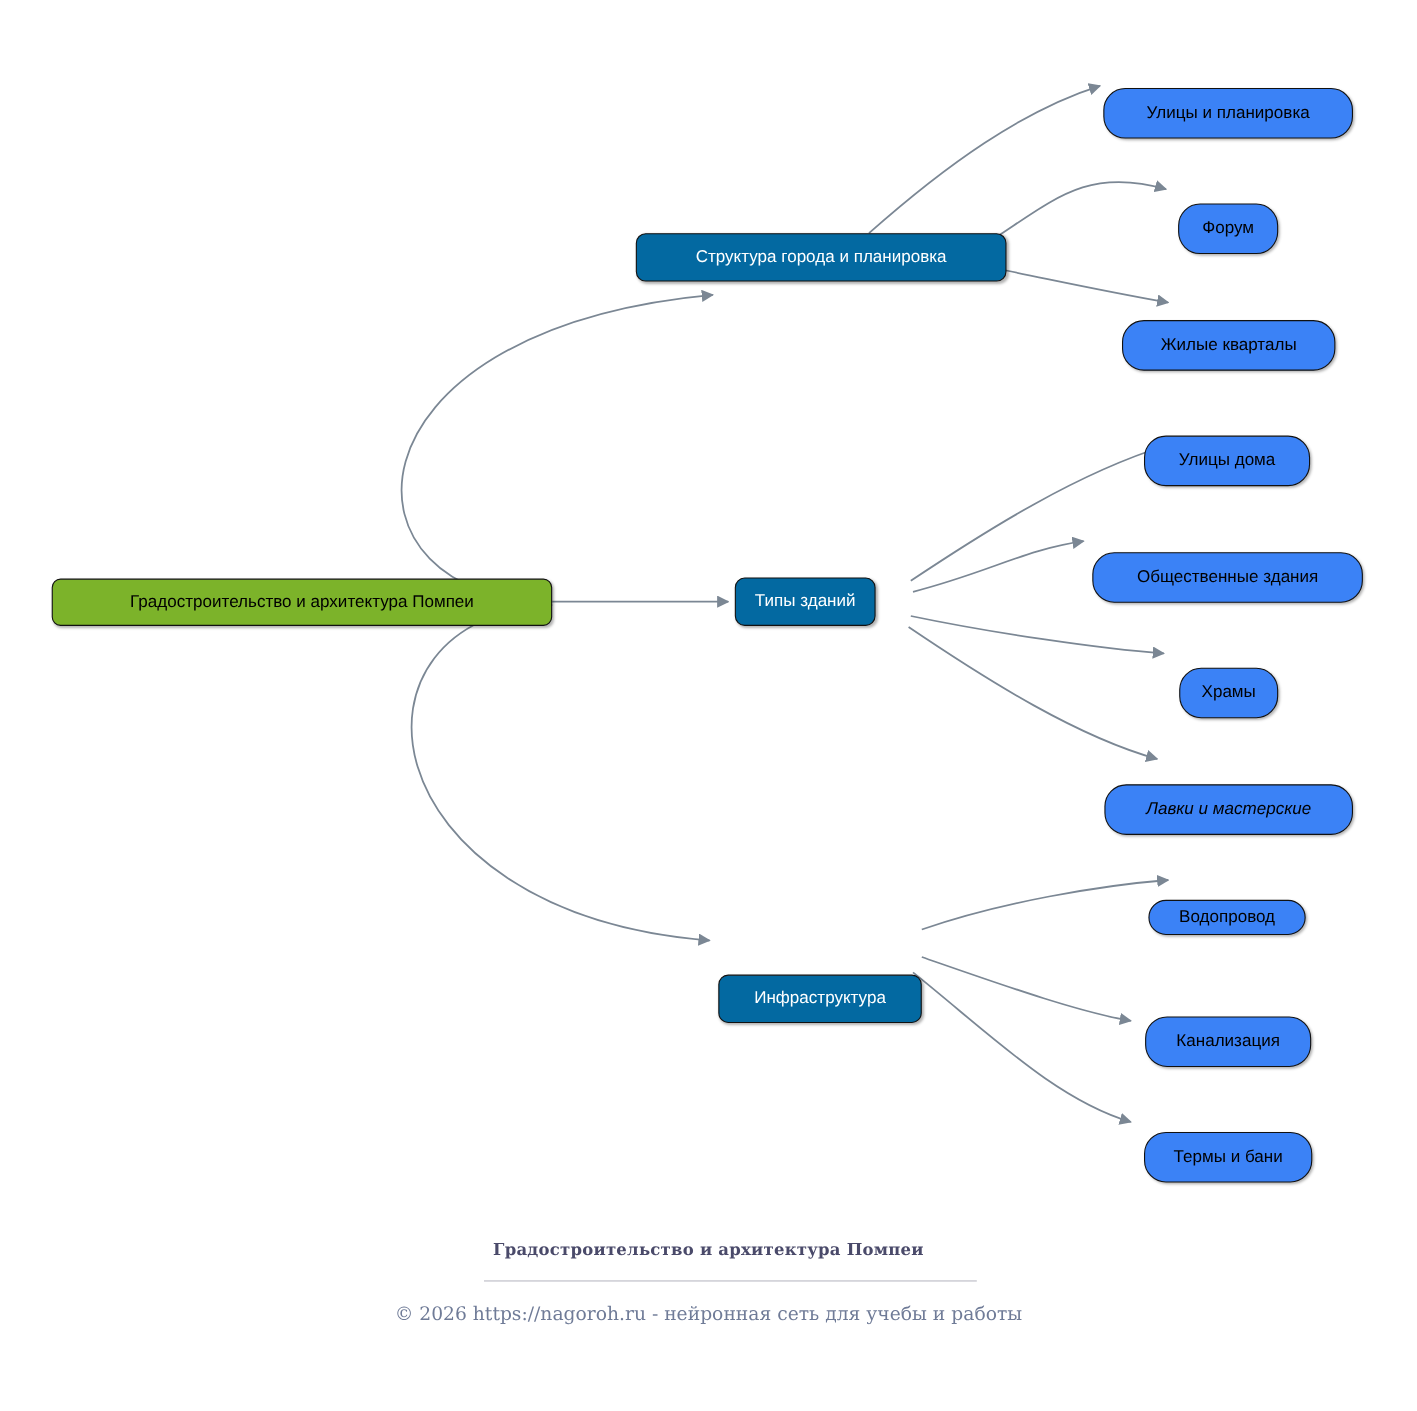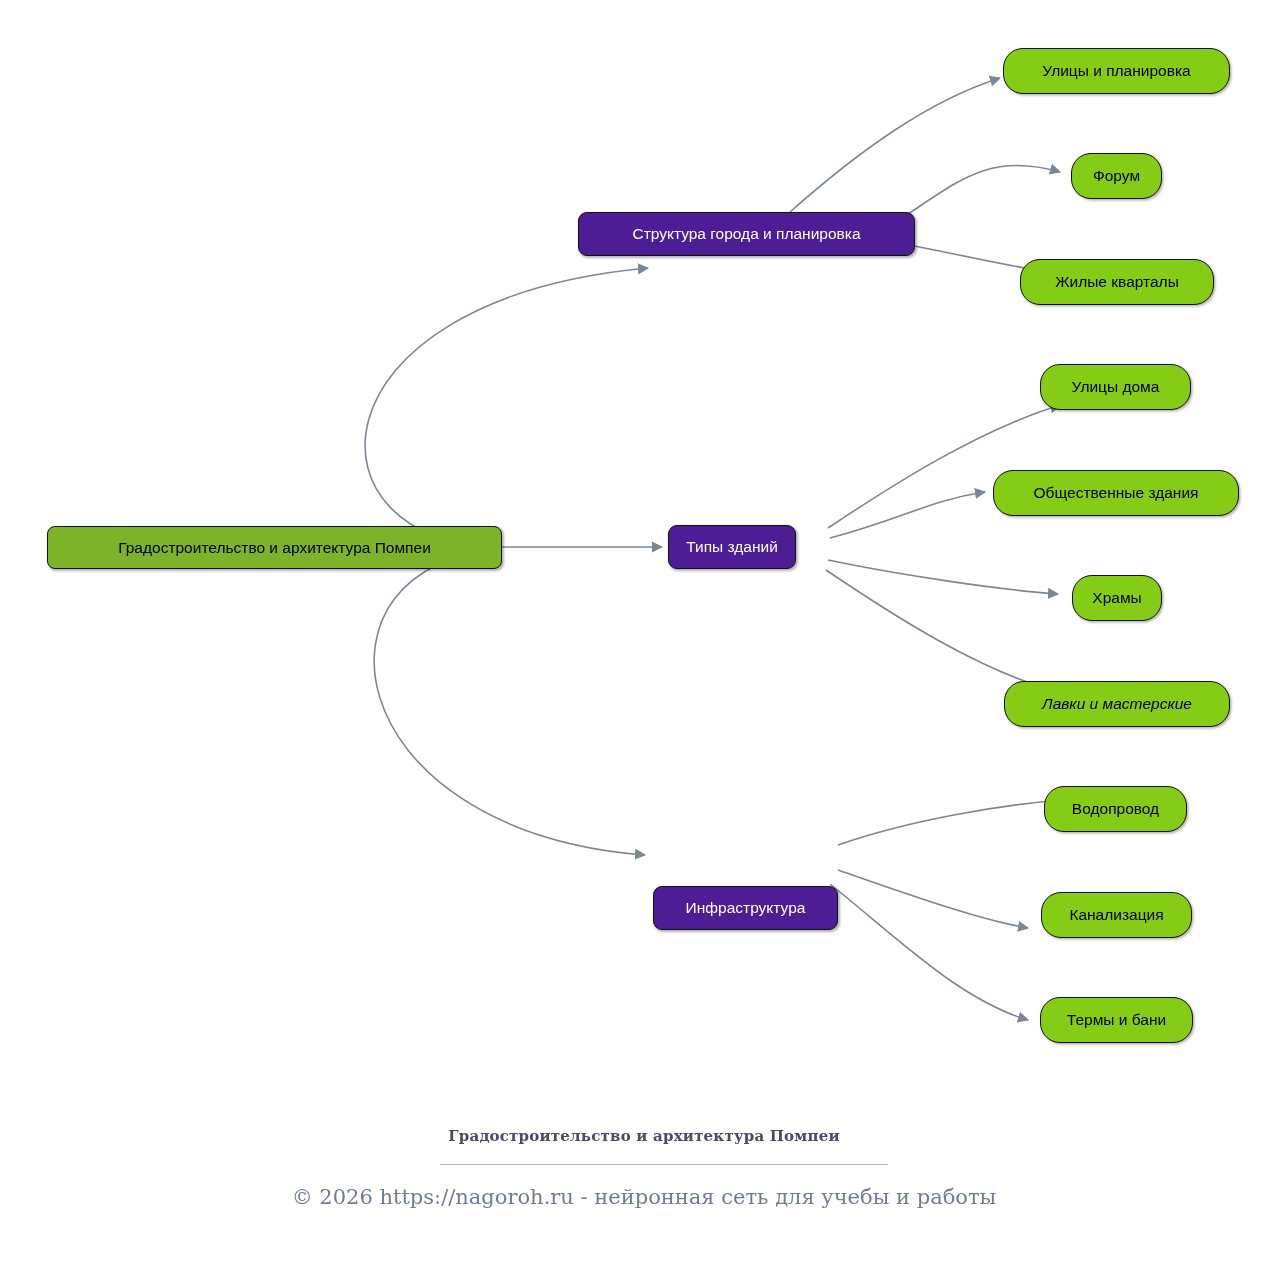--- a/index.html
+++ b/index.html
@@ -33,29 +33,30 @@
     color: #000000;
     white-space: nowrap;
     box-shadow: 1.5px 1.5px 2.5px rgba(0,0,0,0.30);
   }
   .node.root {
     background: #7cb32a;
     border-color: #111111;
     border-radius: 8px;
   }
   .node.branch {
-    background: #4c1d95;
+    background: #0369a1;
     color: #ffffff;
     border-color: #111111;
     border-radius: 9px;
   }
   .node.leaf {
-    background: #84cc16;
+    background: #3b82f6;
     border-color: #111111;
     border-radius: 20px;
+    margin-top: 32px;
   }
   .footer {
     position: absolute;
     left: 0;
     width: 100%;
     text-align: center;
   }
   .footer-title {
     top: 1127px;
     font-family: "DejaVu Serif", serif;
@@ -68,21 +69,21 @@
     position: absolute;
     left: 440px;
     top: 1164px;
     width: 448px;
     height: 1px;
     background: #b9b9c4;
   }
   .footer-credit {
     top: 1185px;
     font-family: "DejaVu Serif", serif;
-    font-size: 21px;
+    font-size: 17px;
     color: #6f7b97;
   }
 </style>
 </head>
 <body>
 
 <svg id="mindmap" viewBox="0 0 1288 1283">
   <defs>
     <marker id="arrow" viewBox="0 0 10 10" refX="9" refY="5" markerWidth="7" markerHeight="7" orient="auto-start-reverse">
       <path d="M 0 0 L 10 5 L 0 10 z" fill="#7b8794"></path>
@@ -146,21 +147,21 @@
 </div>
 
 <div class="node leaf" style="left:1072px; top:575px; width:90px; height:46px;">
   <span>Храмы</span>
 </div>
 
 <div class="node leaf" style="left:1004px; top:681px; width:226px; height:46px;font-style:italic;">
   <span>Лавки и мастерские</span>
 </div>
 
-<div class="node leaf" style="left:1044px; top:786px; width:143px; height:46px;">
+<div class="node leaf" style="left:1044px; top:786px; width:143px; height:32px;">
   <span>Водопровод</span>
 </div>
 
 <div class="node leaf" style="left:1041px; top:892px; width:151px; height:46px;">
   <span>Канализация</span>
 </div>
 
 <div class="node leaf" style="left:1040px; top:997px; width:153px; height:46px;">
   <span>Термы и бани</span>
 </div>

